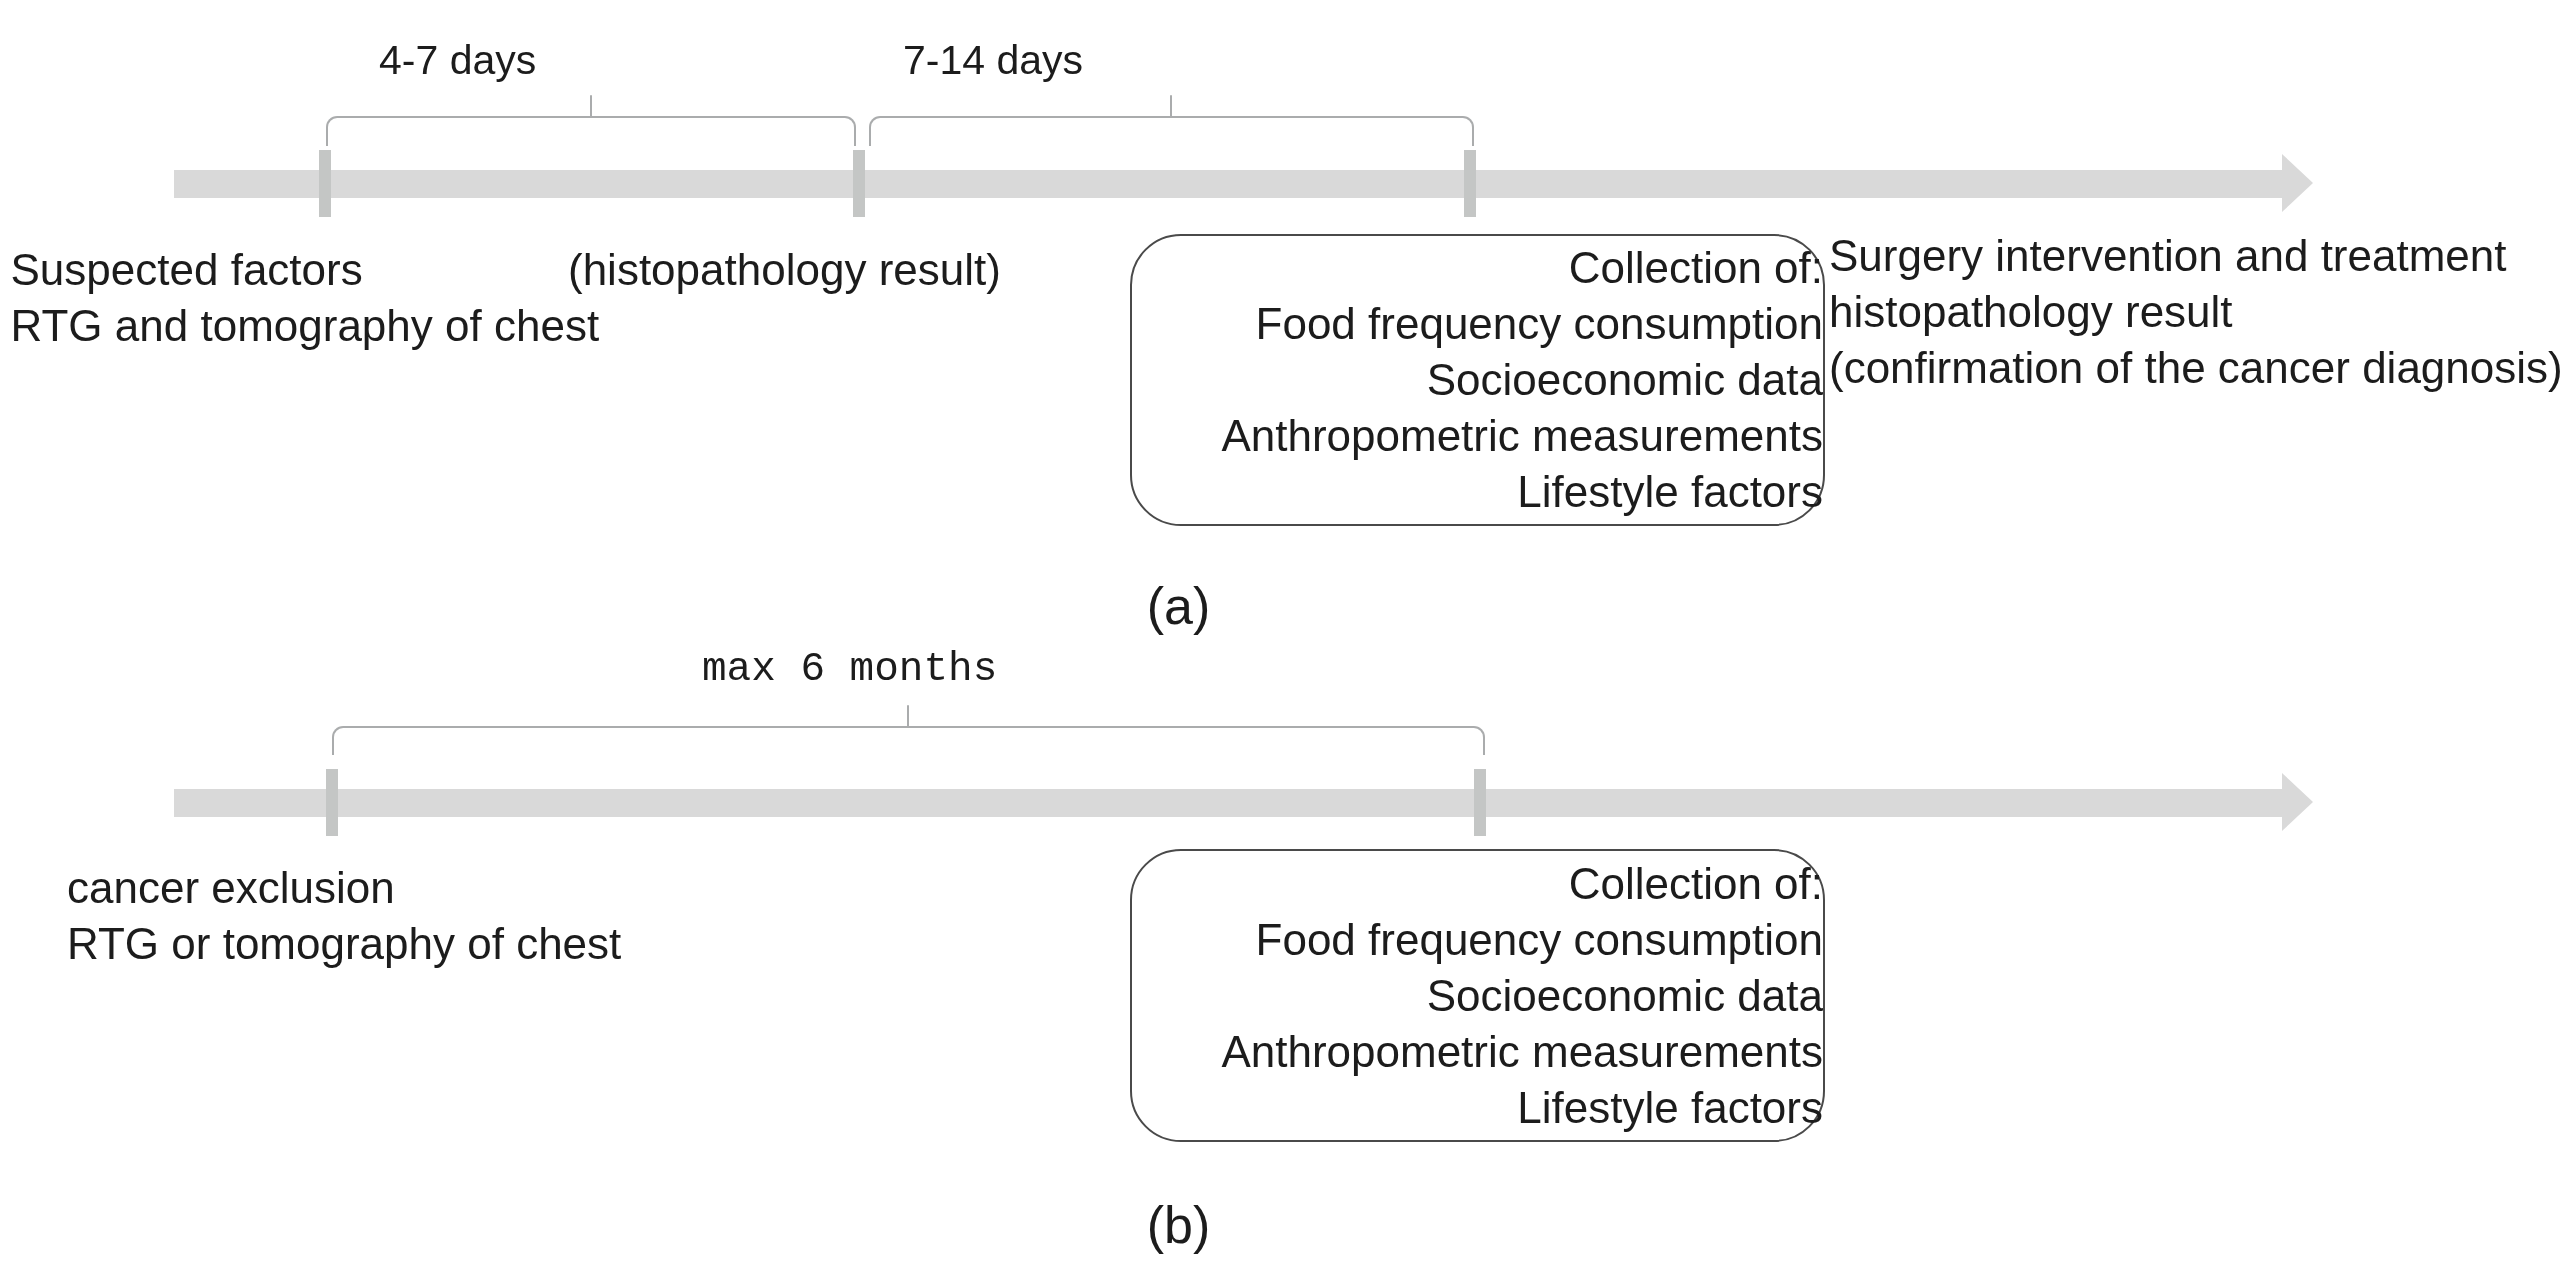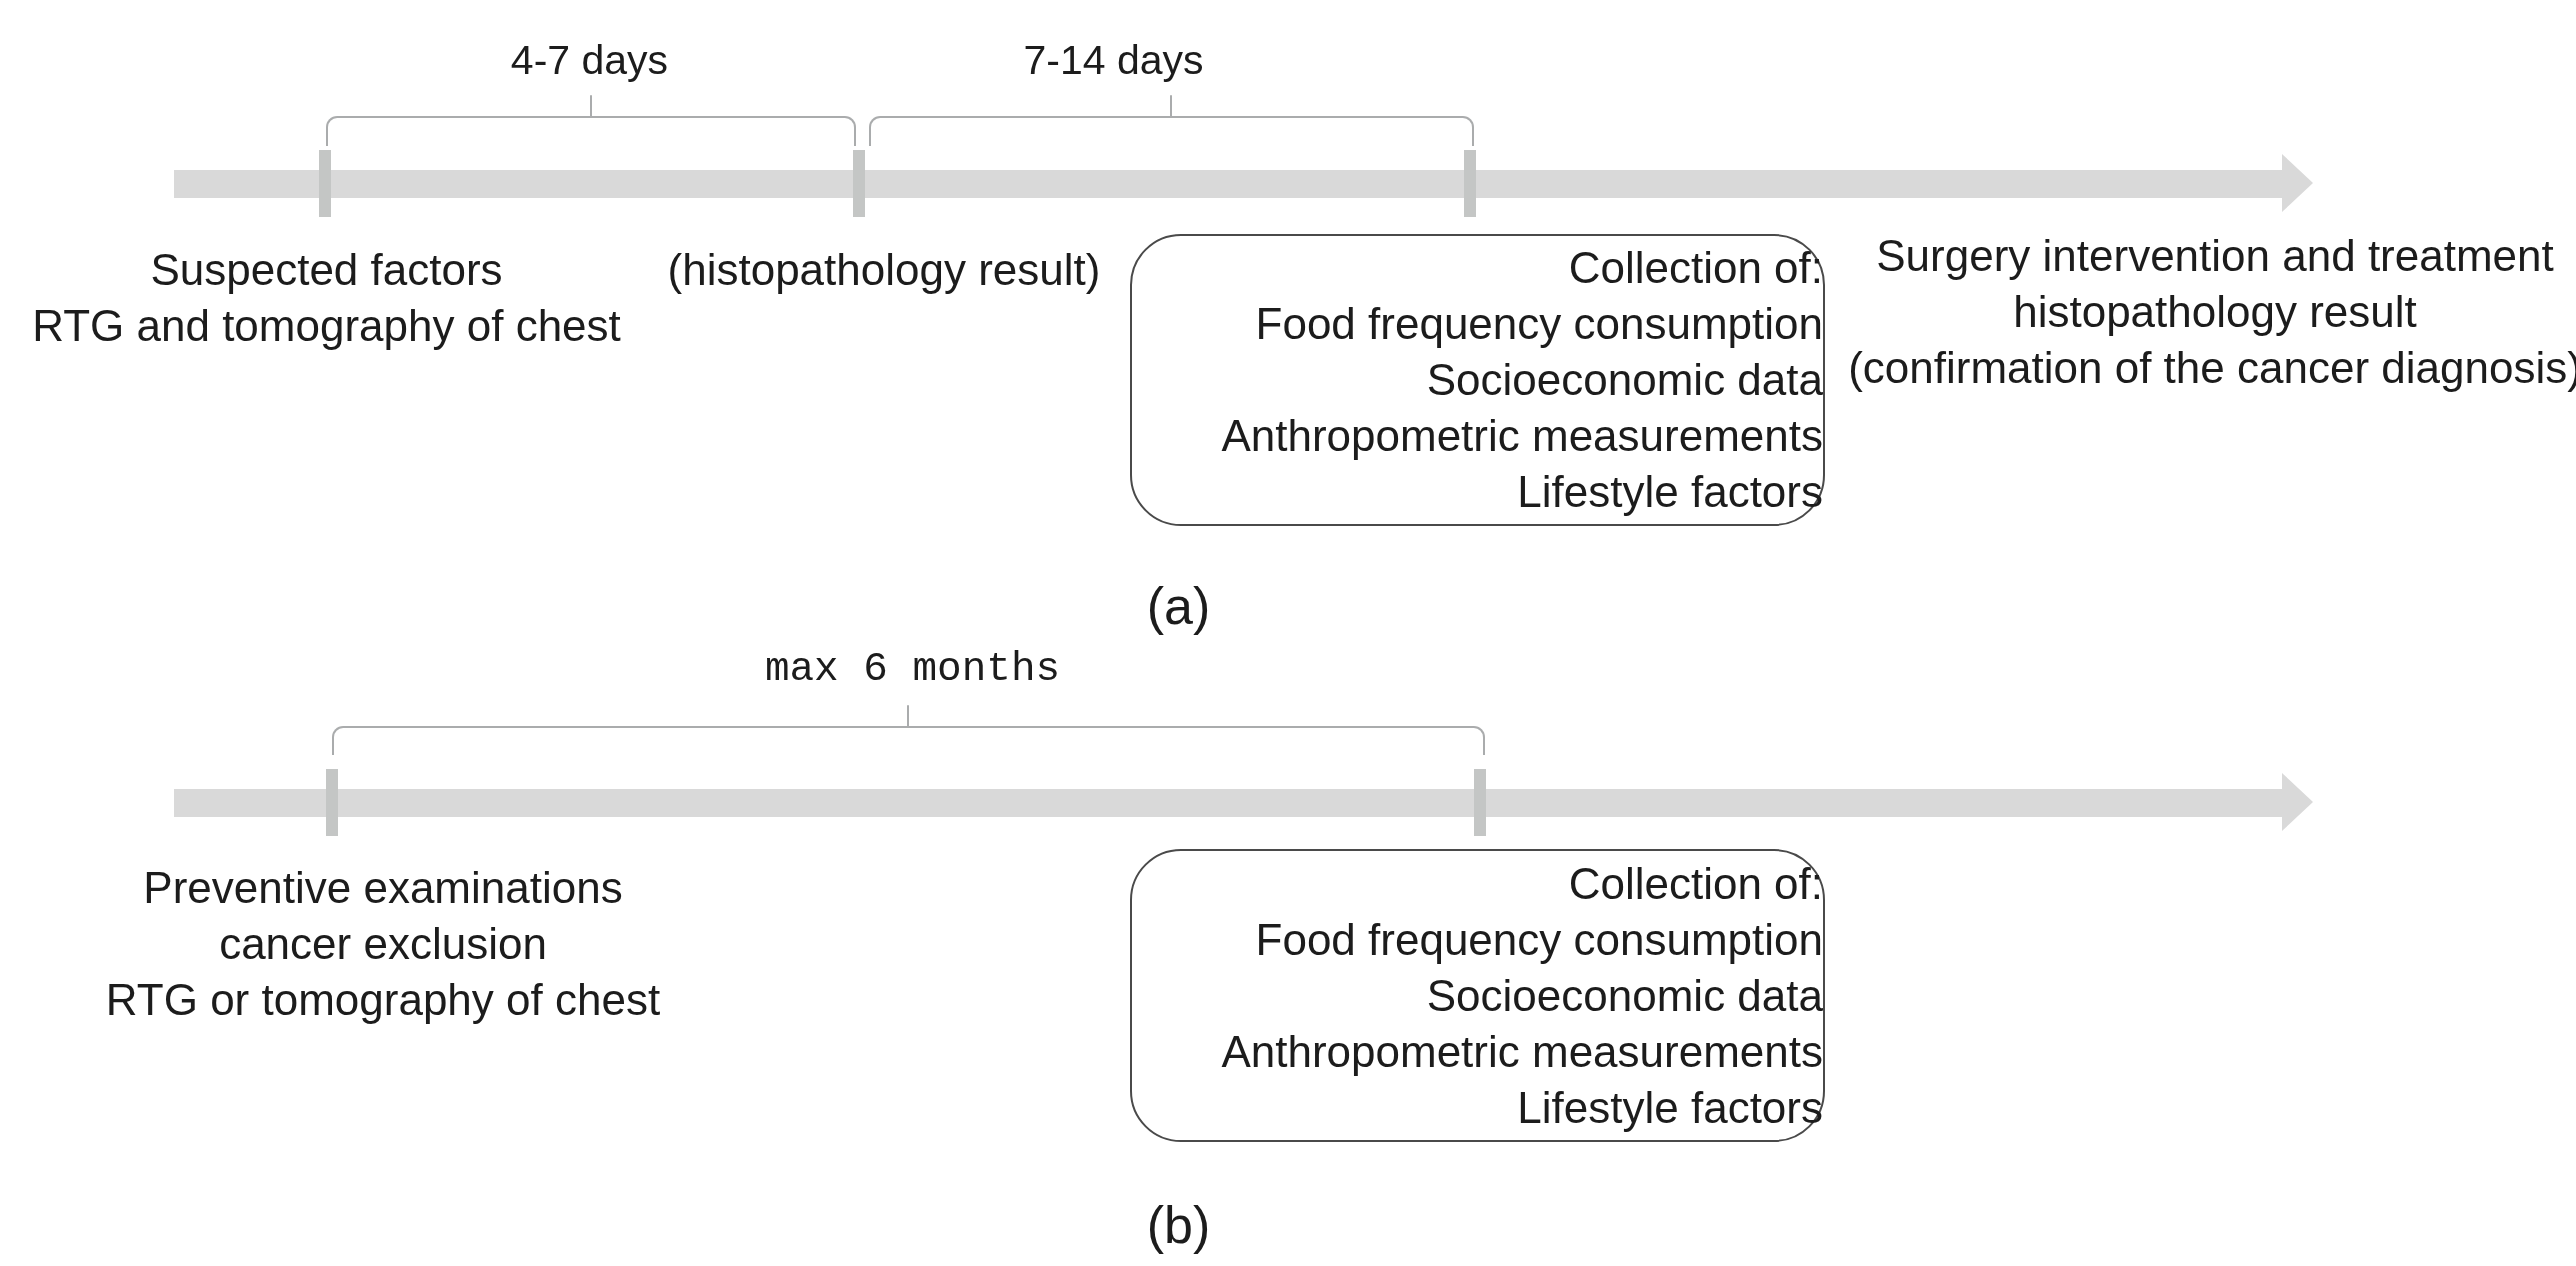--- a/index.html
+++ b/index.html
@@ -33,21 +33,21 @@
     border-right:2.1px solid var(--brace);
     border-top:2.1px solid var(--brace);
     border-radius:11.2px 11.2px 0 0;
   }
   .brace .stem{
     position:absolute;left:50%;top:-23px;
     width:2.1px;height:23px;margin-left:-1.4px;
     background:var(--brace);border-radius:1.4px;
   }
   .label{
-    position:absolute;text-align:center;
+    position:absolute;text-align:left;
     font-size:44px;line-height:56px;
     white-space:nowrap;
   }
   .dur{font-size:41px;}
   .roundbox{
     position:absolute;
     border:2.1px solid var(--box-border);
     border-radius:51px;
     display:flex;flex-direction:column;justify-content:center;
     text-align:right;font-size:44px;line-height:56px;
@@ -116,21 +116,20 @@
     <div class="tick" style="left:326px;top:769px;"></div>
     <div class="tick" style="left:1474px;top:769px;"></div>
 
     <div class="brace" style="left:332px;top:726px;width:1149px;height:27px;">
       <span class="stem"></span>
     </div>
 
     <div class="label dur" style="left:702px;top:641px;width:421px;font-family:Liberation Mono, monospace;">max 6 months</div>
 
     <div class="label" style="left:67px;top:860px;width:632px;">
-      <div>Preventive examinations</div>
       <div>cancer exclusion</div>
       <div>RTG or tomography of chest</div>
     </div>
 
     <div class="roundbox" style="left:1130px;top:849px;width:691px;height:289px;">
       <div>Collection of:</div>
       <div>Food frequency consumption</div>
       <div>Socioeconomic data</div>
       <div>Anthropometric measurements</div>
       <div>Lifestyle factors</div>

